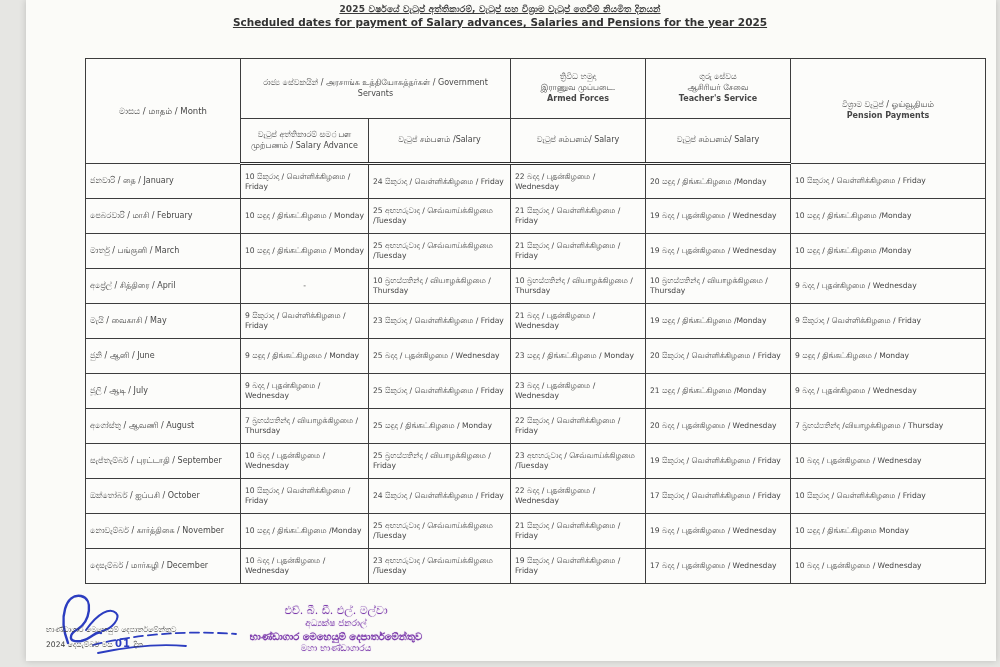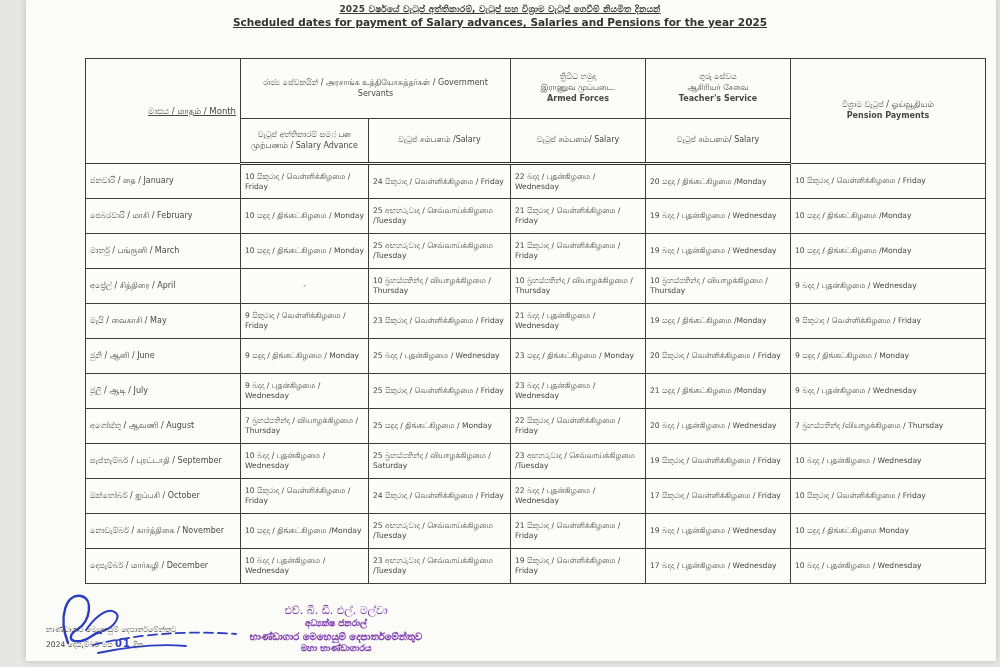--- a/index.html
+++ b/index.html
@@ -33,21 +33,21 @@
     padding:2px 4px;
     font-weight:normal;
     color:#474747;
   }
   table.sched{border:1.5px solid #2f2f2f;}
   th.group{font-size:8px;text-align:center;vertical-align:middle;line-height:1.35;}
   th.sub{font-size:8px;text-align:center;vertical-align:middle;line-height:1.35;}
   tr.r1{height:60px;}
   tr.r2{height:45px;}
   tr.r2 th{border-bottom:3px double #2f2f2f;}
-  th.monthhead{font-size:8.5px;vertical-align:middle;text-align:right;text-decoration:underline;}
+  th.monthhead{font-size:8.5px;vertical-align:middle;text-align:center;}
   tbody tr{height:35px;margin-left:34px;}
   tbody td{font-size:7.6px;line-height:1.3;vertical-align:middle;text-align:left;}
   td.month-cell{font-size:8px;font-weight:bold;color:#3f3f3f;}
   td.dash{text-align:center;}
   .hdr-stack span{display:block;}
   .bold-en{font-weight:bold;}
   
   .sig-svg{position:absolute;left:38px;top:583px;}
   .typed{
     position:absolute;left:46px;top:624px;width:260px;
@@ -59,23 +59,23 @@
     font-family:"DejaVu Sans","Liberation Sans",sans-serif;
     letter-spacing:1px;
   }
   .stamp{
     position:absolute;left:186px;top:604px;width:300px;
     text-align:center;color:#7c3aac;
     text-shadow:0 0 1px rgba(124,58,172,.55);
     line-height:1.3;
   }
   .stamp .s1{font-size:11px;font-weight:normal;display:block;}
-  .stamp .s2{font-size:9px;font-weight:bold;display:block;}
+  .stamp .s2{font-size:9px;font-weight:normal;display:block;}
   .stamp .s3{font-size:10px;font-weight:bold;display:block;white-space:nowrap;}
-  .stamp .s4{font-size:9px;font-weight:bold;display:block;}
+  .stamp .s4{font-size:9px;font-weight:normal;display:block;}
 </style>
 </head>
 <body>
 
 <div class="canvas">
   <div class="page"></div>
 
   <div class="titles">
     <span class="title-line t-si">2025 වර්ෂයේ වැටුප් අත්තිකාරම්, වැටුප් සහ විශ්‍රාම වැටුප් ගෙවීම් නියමිත දිනයන්</span>
     <span class="title-line t-en">Scheduled dates for payment of Salary advances, Salaries and Pensions for the year 2025</span>
@@ -177,21 +177,21 @@
           <td class="month-cell">අගෝස්තු / ஆவணி / August</td>
           <td>7 බ්‍රහස්පතින්දා / வியாழக்கிழமை / Thursday</td>
           <td>25 සඳුදා / திங்கட்கிழமை / Monday</td>
           <td>22 සිකුරාදා / வெள்ளிக்கிழமை / Friday</td>
           <td>20 බදාදා / புதன்கிழமை / Wednesday</td>
           <td>7 බ්‍රහස්පතින්දා /வியாழக்கிழமை / Thursday</td>
         </tr>
         <tr>
           <td class="month-cell">සැප්තැම්බර් / புரட்டாதி / September</td>
           <td>10 බදාදා / புதன்கிழமை / Wednesday</td>
-          <td>25 බ්‍රහස්පතින්දා / வியாழக்கிழமை / Saturday</td>
+          <td>25 බ්‍රහස්පතින්දා / வியாழக்கிழமை / Friday</td>
           <td>23 අඟහරුවාදා / செவ்வாய்க்கிழமை /Tuesday</td>
           <td>19 සිකුරාදා / வெள்ளிக்கிழமை / Friday</td>
           <td>10 බදාදා / புதன்கிழமை / Wednesday</td>
         </tr>
         <tr>
           <td class="month-cell">ඔක්තෝබර් / ஐப்பசி / October</td>
           <td>10 සිකුරාදා / வெள்ளிக்கிழமை / Friday</td>
           <td>24 සිකුරාදා / வெள்ளிக்கிழமை / Friday</td>
           <td>22 බදාදා / புதன்கிழமை / Wednesday</td>
           <td>17 සිකුරාදා / வெள்ளிக்கிழமை / Friday</td>

